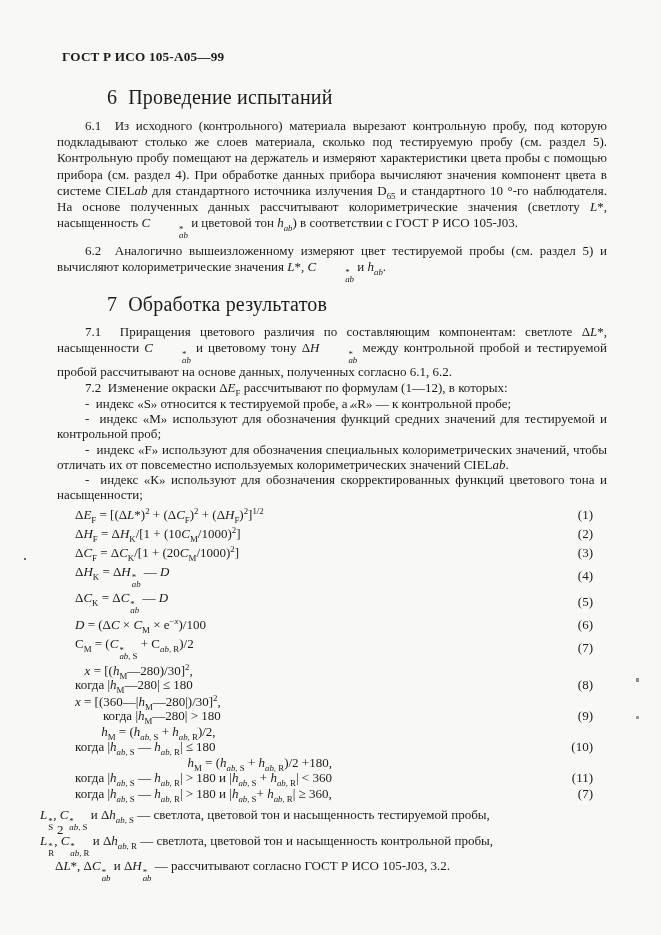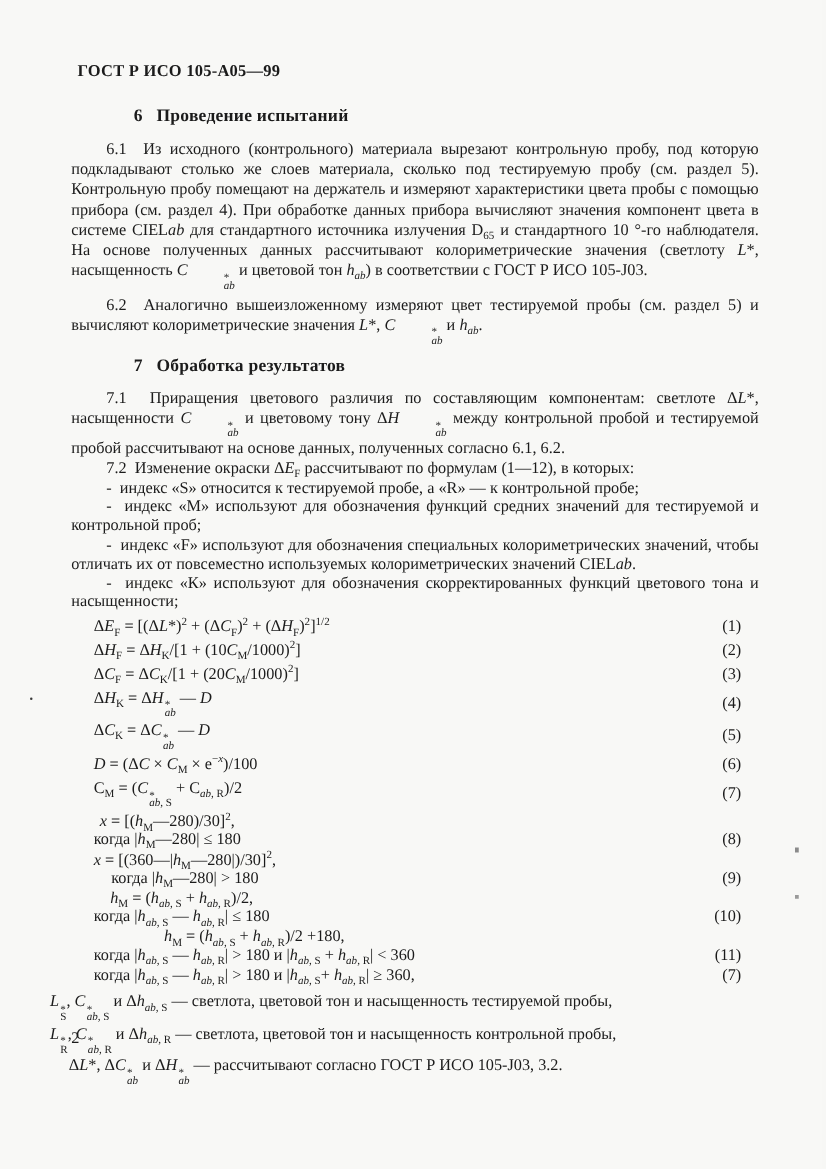--- a/index.html
+++ b/index.html
@@ -6,40 +6,40 @@
   body{
     width:661px;height:935px;
     background:#f7f7f5;
     font-family:"Liberation Serif","DejaVu Serif",serif;
     color:#1b1b1b;
     overflow:hidden;
   }
   .page{position:relative;width:658px;height:935px;background:#f8f8f6;}
   .content{position:absolute;left:57px;top:49px;width:550px;}
   .doc-header{font-weight:bold;font-size:13.2px;letter-spacing:.2px;margin-left:5px;}
-  h2.sec{font-size:14px;font-weight:bold;margin:21px 0 9px 50px;letter-spacing:.2px;}
+  h2.sec{font-size:20px;font-weight:normal;margin:21px 0 9px 50px;letter-spacing:.2px;}
   h2.sec .htitle{margin-left:11px;}
   h2.sec2{margin-top:11px;margin-bottom:8px;}
   p{margin:0;font-size:13px;line-height:16.2px;text-align:justify;text-indent:28px;}
   p.note{font-size:11.3px;line-height:14px;margin-top:5px;}
   p.note .note-label{letter-spacing:2.2px;}
   p.p62{margin-top:4px;}
   p.bullet{line-height:15.2px;}
   i{font-style:italic;}
   sub,sup{font-size:.68em;line-height:0;}
   .stk{display:inline-flex;flex-direction:column;align-items:flex-start;
        vertical-align:-0.52em;font-size:.68em;line-height:.72;margin-left:1px;}
   .stk .st{display:block;}
   .stk .sb{display:block;}
   .formulas{margin-top:6px;}
   .frow{display:flex;justify-content:space-between;align-items:center;
         margin-left:18px;font-size:13px;line-height:14.4px;margin-bottom:4.4px;}
   .frow .fnum{padding-right:14px;flex:none;}
   .frow.two{align-items:flex-end;margin-bottom:2px;margin-top:2px;}
-  .frow .fexpr{text-align:center;}
+  .frow .fexpr{text-align:right;}
   .frow.two .fexpr div{line-height:14.4px;}
   .defs{margin-top:4px;}
   p.def{text-indent:0;text-align:left;line-height:19px;}
   p.def-1,p.def-2{margin-left:-17px;}
   p.def-3{margin-left:-2px;}
   .page-number{position:absolute;left:57px;top:822px;font-size:13px;}
   .artifact{position:absolute;background:#6a6a6a;border-radius:50%;}
   .a1{left:350px;top:406px;width:2px;height:2px;}
   .a2{left:24px;top:558px;width:2px;height:2px;background:#3a3a3a;}
   .a3{left:636px;top:678px;width:3px;height:4px;background:#8b8b8b;border-radius:0;}

